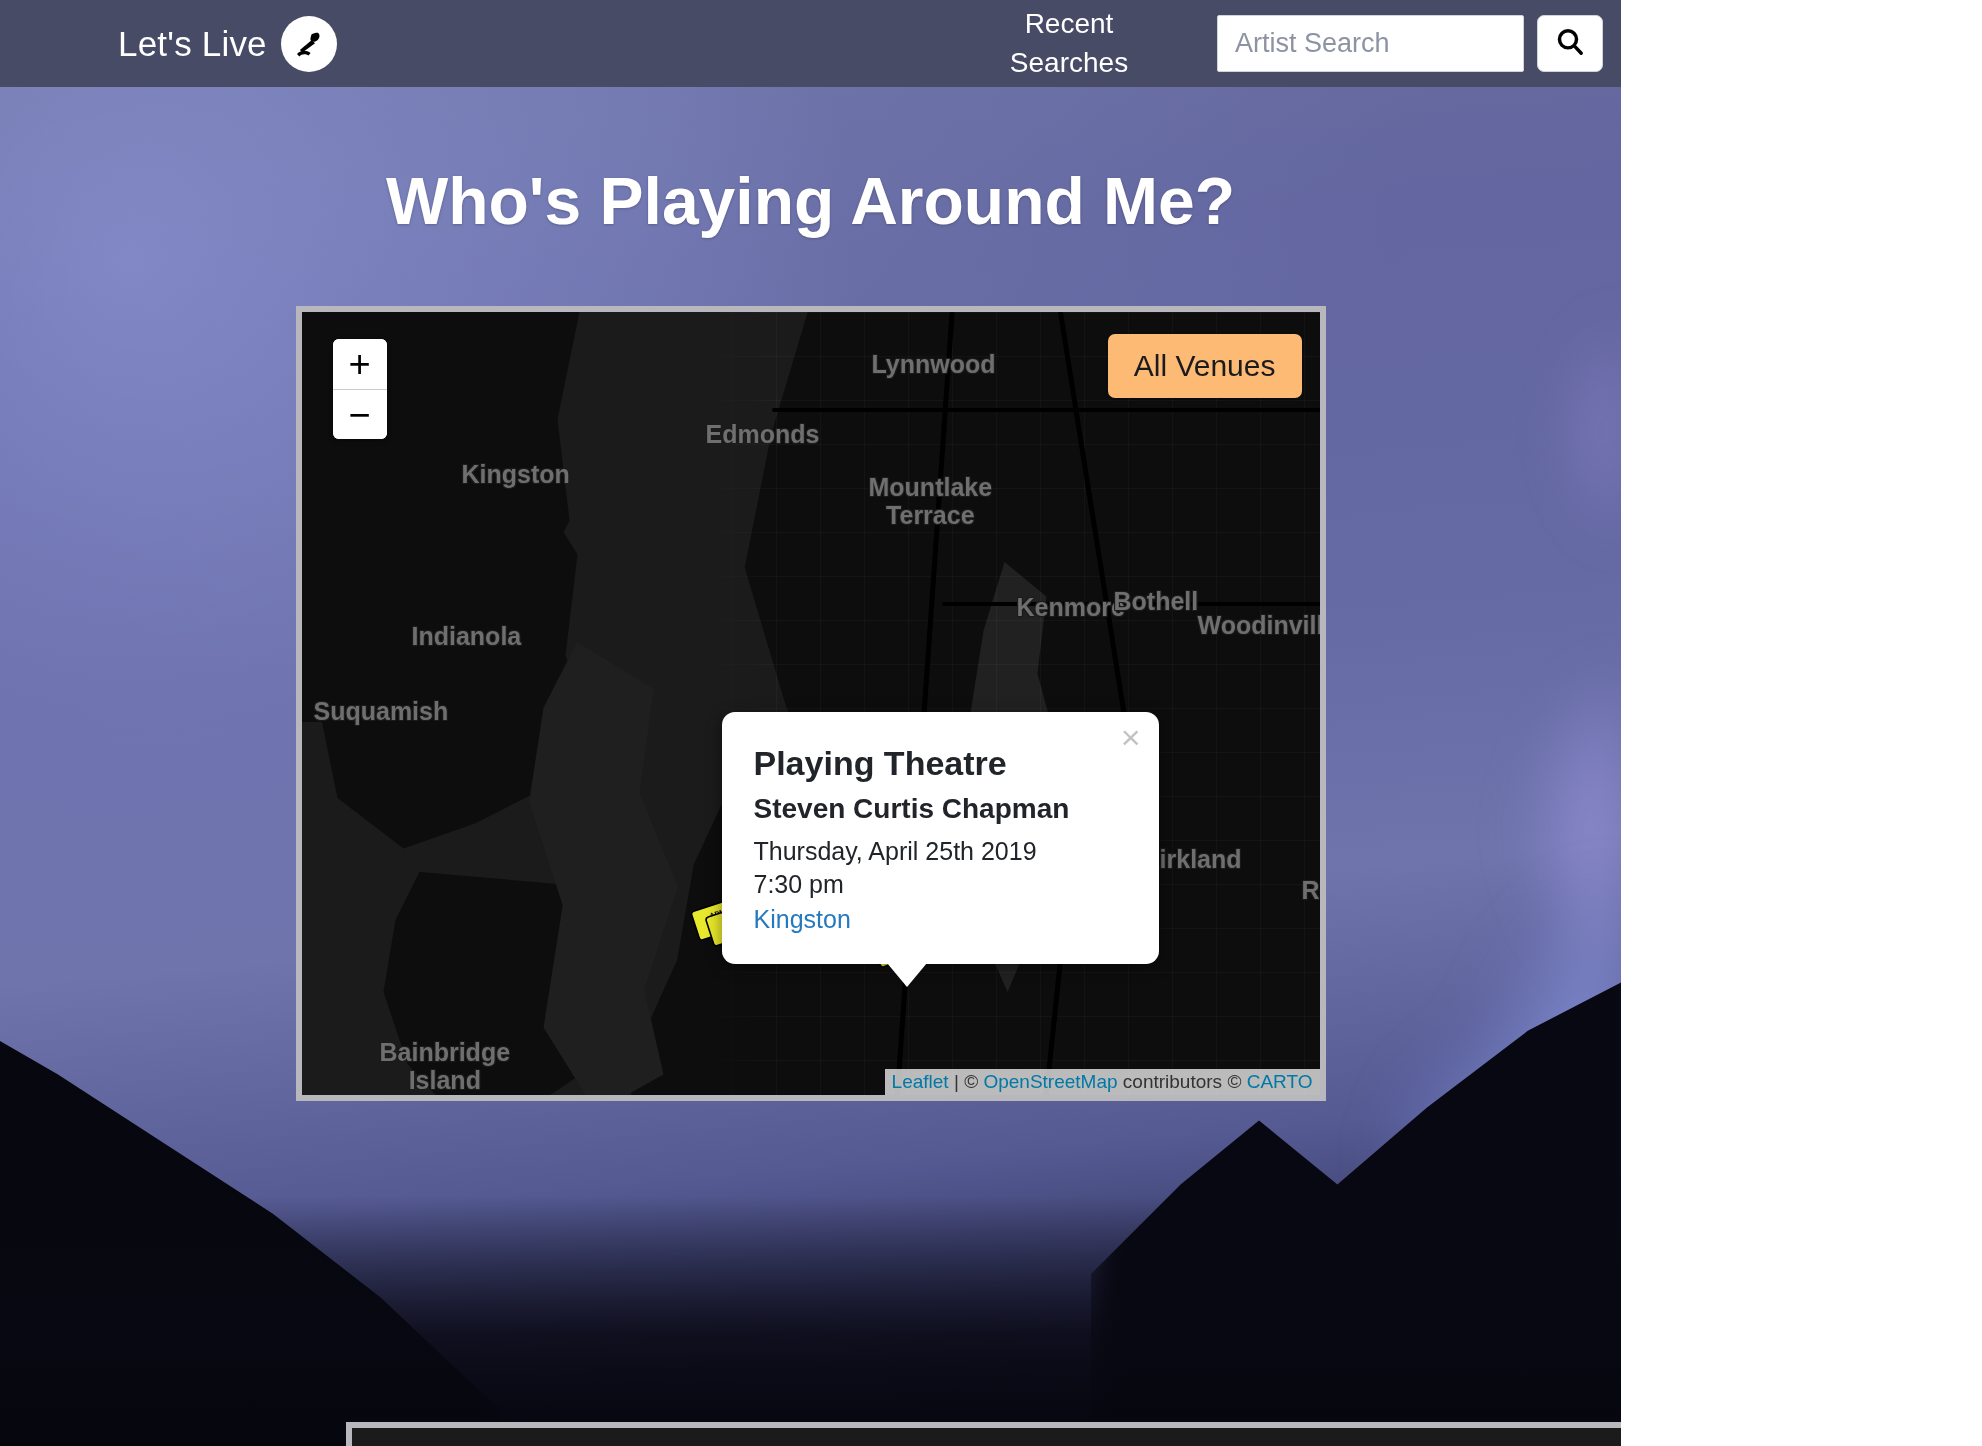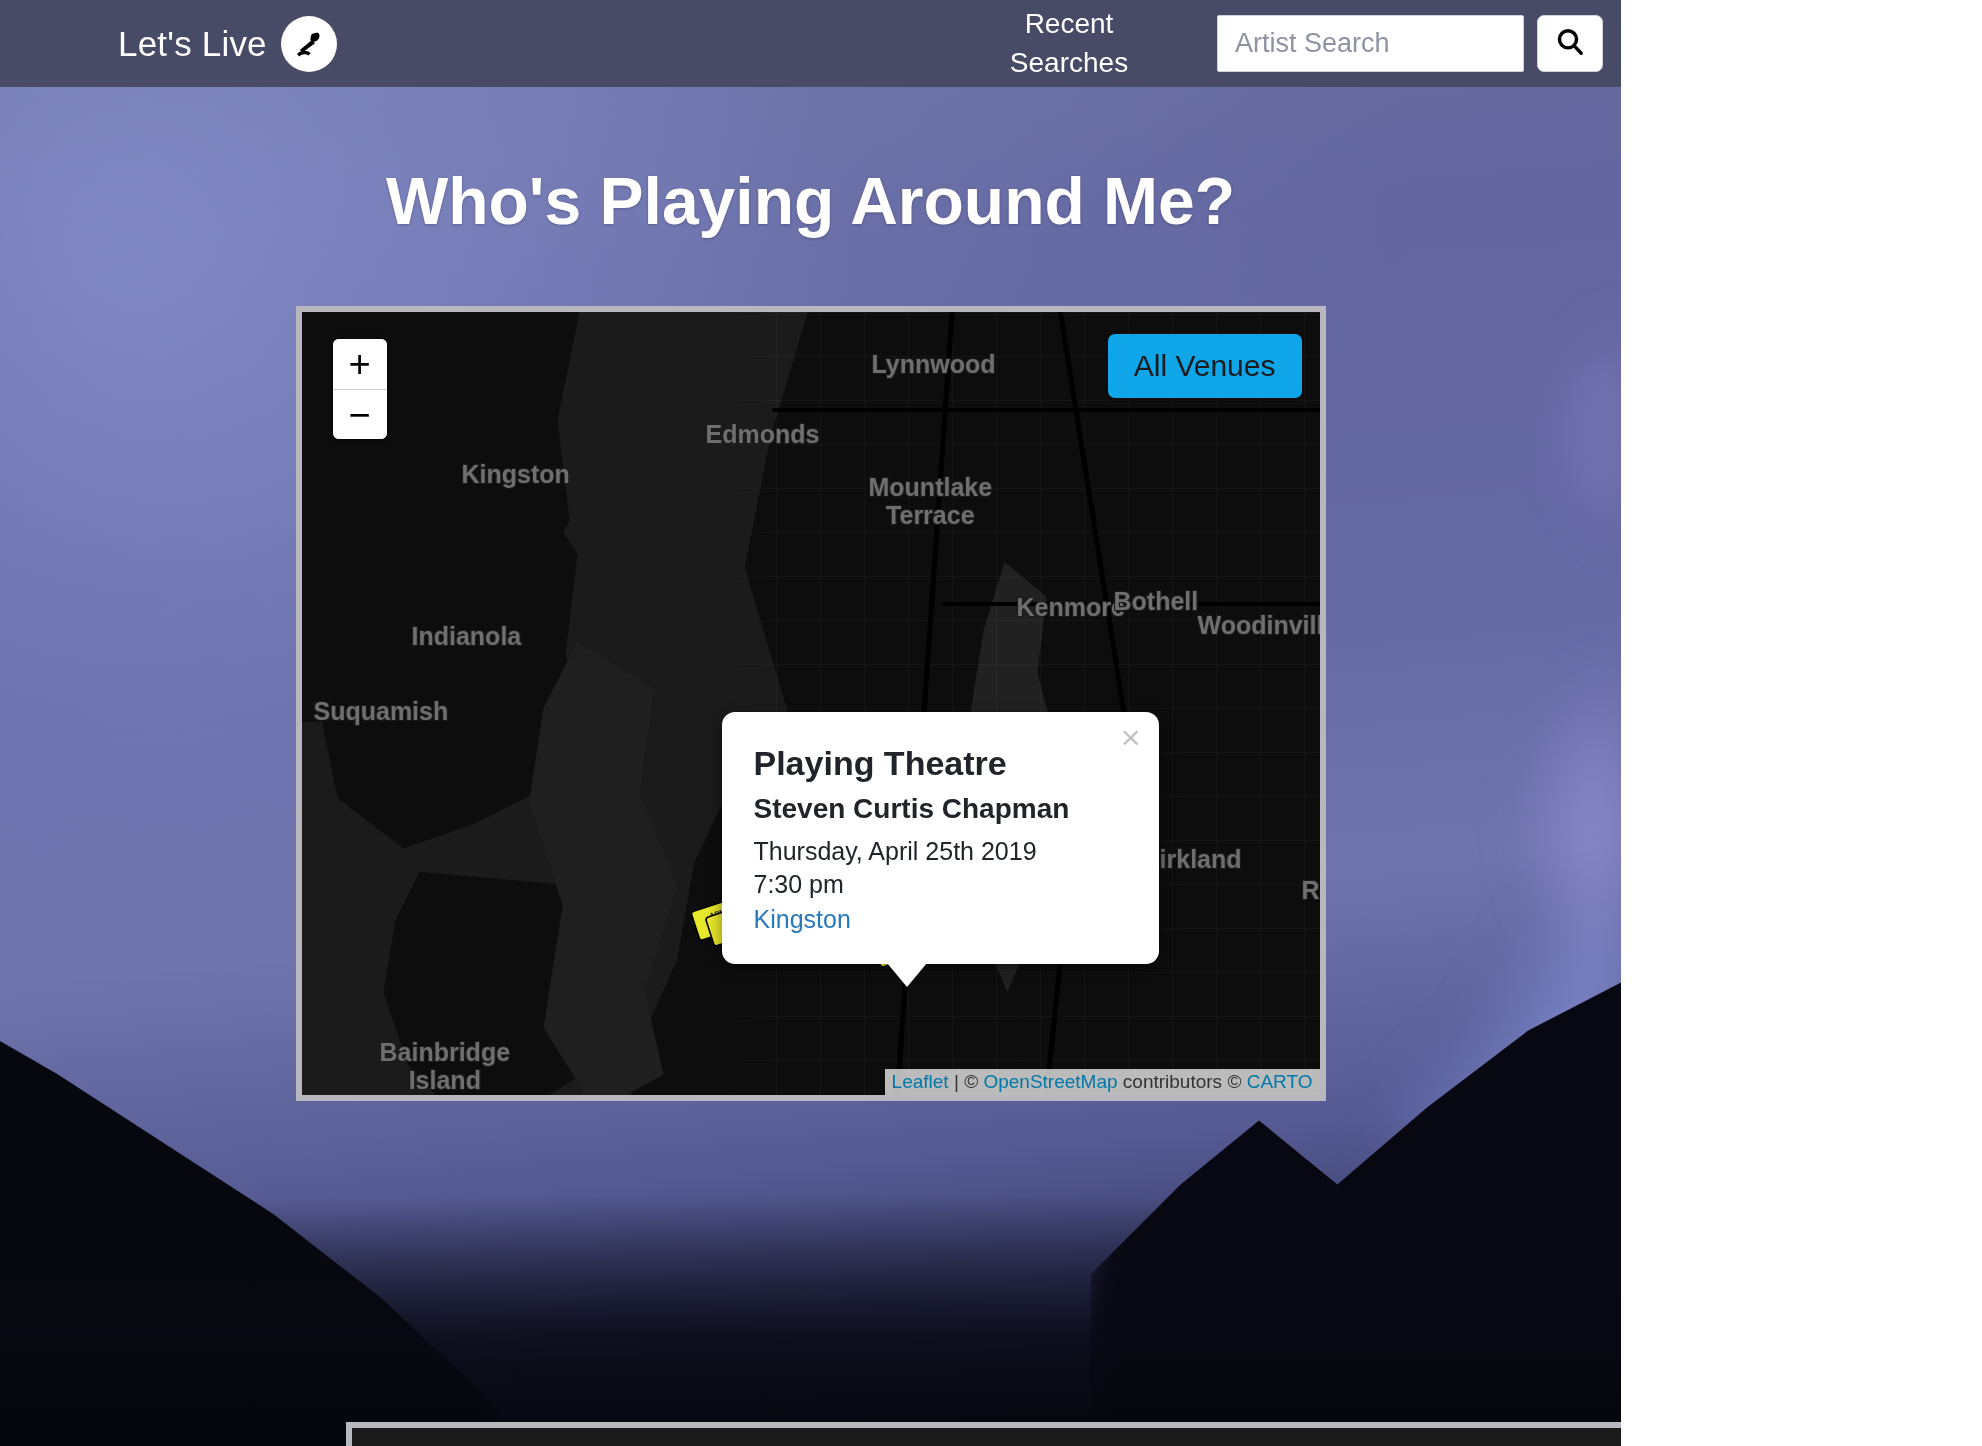--- a/index.html
+++ b/index.html
@@ -262,21 +262,21 @@
     cursor: pointer;
     font-family: "Liberation Sans", sans-serif;
     padding: 0;
   }
   .zoom-btn + .zoom-btn { border-top: 1px solid #ccc; }
 
   
   .venues-btn {
     position: absolute;
     right: 18px; top: 22px;
-    background: #0ea5e9;
+    background: #fdba74;
     border: 0;
     border-radius: 7px;
     padding: 15px 26px;
     font-size: 30px;
     color: #1b1b1e;
     font-family: "Liberation Sans", sans-serif;
     cursor: pointer;
     z-index: 8;
     box-shadow: 0 1px 3px rgba(0,0,0,0.25);
   }

